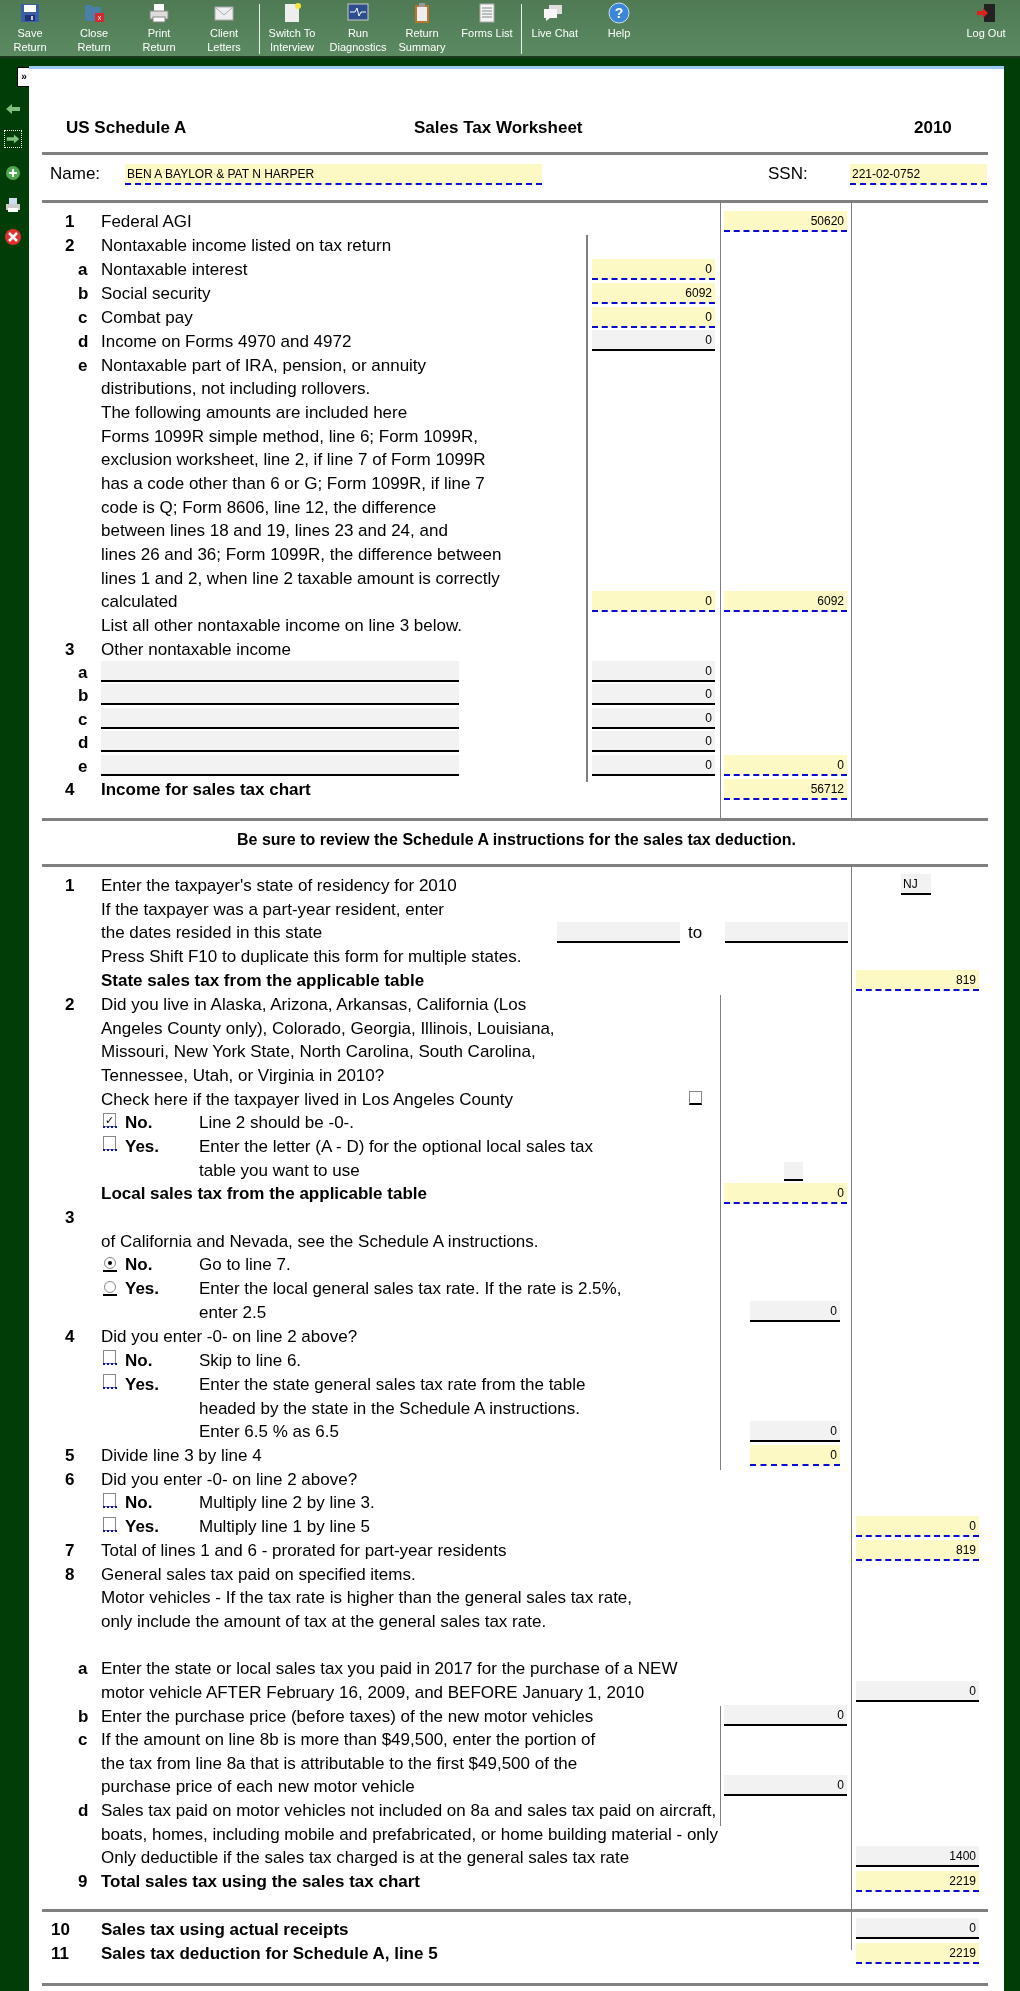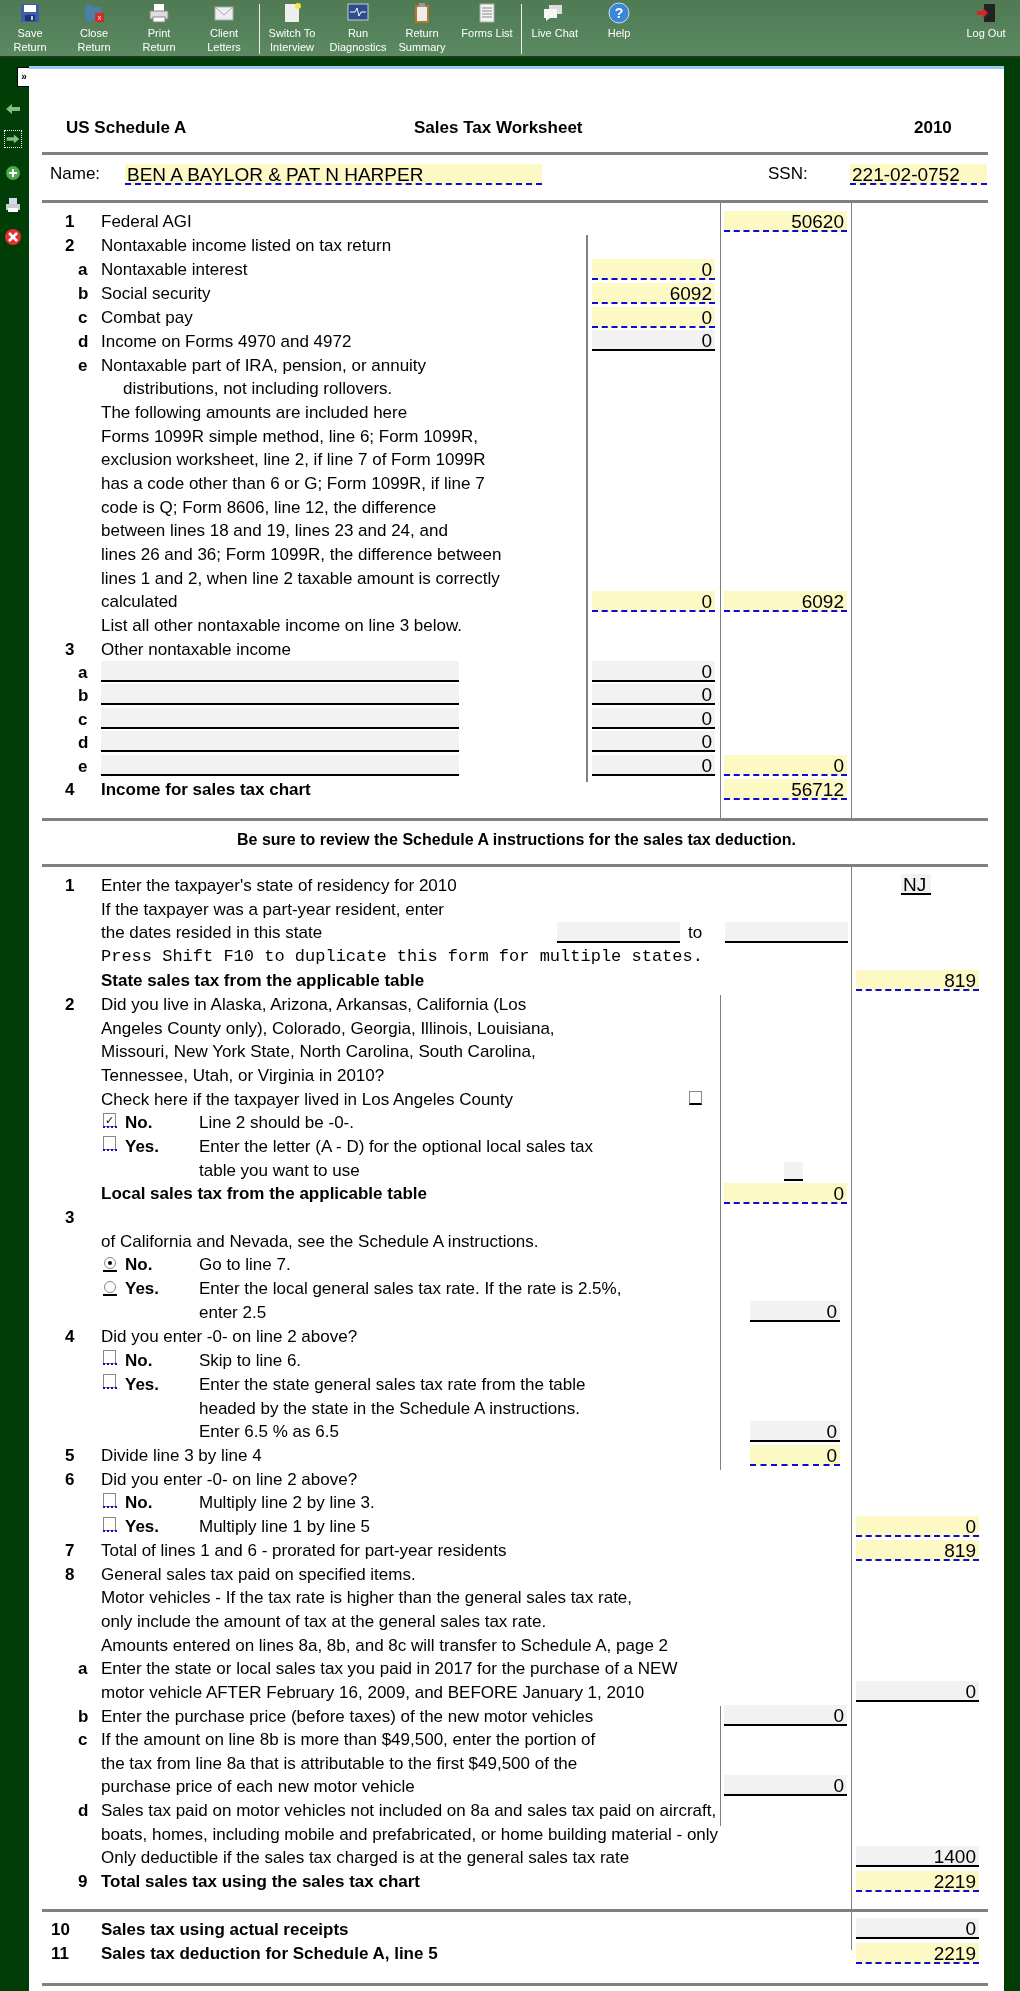--- a/index.html
+++ b/index.html
@@ -11,21 +11,21 @@
   .sidebar { position: absolute; left: 0; top: 60px; width: 28px; height: 1931px; background: #003d07; }
   .sb-ic { position: absolute; left: 4px; width: 18px; height: 18px; cursor: pointer; }
   .expand-tab { position: absolute; left: 17px; top: 67px; width: 14px; height: 20px; background: #fff; border: 1px solid #000; font-size: 10px; line-height: 18px; text-align: center; font-weight: bold; }
   .page { position: absolute; left: 29px; top: 66px; width: 975px; height: 1925px; background: #fff; border-top: 3px solid #9cc9ef; }
   .txt { position: absolute; font-size: 17px; color: #000; white-space: nowrap; line-height: 22px; }
   .b { font-weight: bold; }
   .num { position: absolute; font-size: 17px; font-weight: bold; line-height: 22px; }
   .hr { position: absolute; height: 3px; background: #808080; }
   .vr { position: absolute; width: 2px; background: #808080; }
   .vr1 { position: absolute; width: 1px; background: #808080; }
-  .fld { position: absolute; height: 21px; font-size: 19px; line-height: 21px; text-align: right; padding-right: 3px; color: #000; }
+  .fld { position: absolute; height: 21px; font-size: 12px; line-height: 21px; text-align: right; padding-right: 3px; color: #000; }
   .fld.y { background: #fdf9c5; border-bottom: 2px dashed #0b0bd6; }
   .fld.g { background: #f2f2f2; border-bottom: 2px solid #000; }
   .fld.left { text-align: left; padding-left: 2px; }
   .cb { position: absolute; width: 13px; height: 14px; border: 1px solid #888; background: #fff; font-size: 11px; line-height: 12px; text-align: center; }
   .cb-ul { position: absolute; height: 2px; border-bottom: 2px dotted #0b0bd6; width: 14px; }
   .rad { position: absolute; width: 12px; height: 12px; border-radius: 50%; border: 1px solid #888; background: #fff; }
   .rad.on::after { content: ""; position: absolute; left: 3px; top: 3px; width: 4px; height: 4px; border-radius: 50%; background: #000; }
   .rad-ul { position: absolute; height: 2px; background: #000; width: 14px; }
 </style>
 </head>
@@ -176,21 +176,21 @@
   <div class="txt" style="left:72px;top:214px;">Social security</div>
   <div class="fld y" style="left:563px;top:214px;width:123px;">6092</div>
   <div class="num" style="left:49px;top:238px;">c</div>
   <div class="txt" style="left:72px;top:238px;">Combat pay</div>
   <div class="fld y" style="left:563px;top:238px;width:123px;">0</div>
   <div class="num" style="left:49px;top:262px;">d</div>
   <div class="txt" style="left:72px;top:262px;">Income on Forms 4970 and 4972</div>
   <div class="fld g" style="left:563px;top:261px;width:123px;">0</div>
   <div class="num" style="left:49px;top:286px;">e</div>
   <div class="txt" style="left:72px;top:286px;">Nontaxable part of IRA,  pension,  or  annuity</div>
-  <div class="txt" style="left:72px;top:309px;margin-left:22px;">distributions,  not including rollovers.</div>
+  <div class="txt" style="left:72px;top:309px;">distributions,  not including rollovers.</div>
   <div class="txt" style="left:72px;top:333px;">The following amounts are included here</div>
   <div class="txt" style="left:72px;top:357px;">Forms 1099R simple method,  line 6;  Form 1099R,</div>
   <div class="txt" style="left:72px;top:380px;">exclusion worksheet,  line 2,  if line 7 of Form 1099R</div>
   <div class="txt" style="left:72px;top:404px;">has a code other than 6 or G;  Form 1099R,  if line 7</div>
   <div class="txt" style="left:72px;top:428px;">code is Q;  Form 8606,  line 12, the difference</div>
   <div class="txt" style="left:72px;top:451px;">between lines 18 and 19,  lines 23 and 24,  and</div>
   <div class="txt" style="left:72px;top:475px;">lines 26 and 36;  Form 1099R,  the difference between</div>
   <div class="txt" style="left:72px;top:499px;">lines 1 and 2,  when line 2 taxable amount is correctly</div>
   <div class="txt" style="left:72px;top:522px;">calculated</div>
   <div class="fld y" style="left:563px;top:522px;width:123px;">0</div>
@@ -229,21 +229,21 @@
   <div class="vr1" style="left:691px;top:1637px;height:120px;"></div>
 
   <div class="num" style="left:36px;top:806px;">1</div>
   <div class="txt" style="left:72px;top:806px;">Enter the taxpayer's state of residency for 2010</div>
   <div class="fld g left" style="left:872px;top:805px;width:30px;background:#f2f2f2;">NJ</div>
   <div class="txt" style="left:72px;top:830px;">If the taxpayer was a part-year resident,  enter</div>
   <div class="txt" style="left:72px;top:853px;">the dates resided in this state</div>
   <div class="fld g" style="left:528px;top:853px;width:123px;"></div>
   <div class="txt" style="left:659px;top:853px;">to</div>
   <div class="fld g" style="left:696px;top:853px;width:123px;"></div>
-  <div class="txt" style="left:72px;top:877px;font-family:Liberation Mono, monospace;">Press Shift F10 to duplicate this form for multiple states.</div>
+  <div class="txt" style="left:72px;top:877px;">Press Shift F10 to duplicate this form for multiple states.</div>
   <div class="txt b" style="left:72px;top:901px;">State sales tax from the applicable table</div>
   <div class="fld y" style="left:827px;top:901px;width:123px;">819</div>
 
   <div class="num" style="left:36px;top:925px;">2</div>
   <div class="txt" style="left:72px;top:949px;">Angeles County only),  Colorado,  Georgia,  Illinois,  Louisiana,</div>
   <div class="txt" style="left:72px;top:925px;">Did you live in Alaska,  Arizona,  Arkansas,  California  (Los</div>
   <div class="txt" style="left:72px;top:972px;">Missouri,  New York State,  North Carolina,  South Carolina,</div>
   <div class="txt" style="left:72px;top:996px;">Tennessee,  Utah,  or Virginia in 2010?</div>
   <div class="txt" style="left:72px;top:1020px;">Check here if the taxpayer lived in Los Angeles County</div>
   <div class="cb" style="left:660px;top:1022px;border-bottom:2px solid #000;"></div>
@@ -304,21 +304,20 @@
   <div class="fld y" style="left:827px;top:1447px;width:123px;">0</div>
 
   <div class="num" style="left:36px;top:1471px;">7</div>
   <div class="txt" style="left:72px;top:1471px;">Total of lines 1 and 6 - prorated for part-year residents</div>
   <div class="fld y" style="left:827px;top:1471px;width:123px;">819</div>
 
   <div class="num" style="left:36px;top:1495px;">8</div>
   <div class="txt" style="left:72px;top:1495px;">General sales tax paid on specified items.</div>
   <div class="txt" style="left:72px;top:1518px;">Motor vehicles -  If the tax rate is higher than the general sales tax rate,</div>
   <div class="txt" style="left:72px;top:1542px;">only include the amount of tax at the general sales tax rate.</div>
-  <div class="txt" style="left:72px;top:1566px;">Amounts entered on lines 8a,  8b,  and 8c will transfer to Schedule A,  page 2</div>
   <div class="num" style="left:49px;top:1589px;">a</div>
   <div class="txt" style="left:72px;top:1589px;">Enter the state or local sales tax you paid in 2017 for the purchase of a NEW</div>
   <div class="txt" style="left:72px;top:1613px;">motor vehicle AFTER February 16, 2009,  and BEFORE January 1, 2010</div>
   <div class="fld g" style="left:827px;top:1612px;width:123px;">0</div>
   <div class="num" style="left:49px;top:1637px;">b</div>
   <div class="txt" style="left:72px;top:1637px;">Enter the purchase price  (before taxes)  of the new motor vehicles</div>
   <div class="fld g" style="left:695px;top:1636px;width:123px;">0</div>
   <div class="num" style="left:49px;top:1660px;">c</div>
   <div class="txt" style="left:72px;top:1660px;">If the amount on line 8b is more than $49,500,  enter the portion of</div>
   <div class="txt" style="left:72px;top:1684px;">the tax from line 8a that is attributable to the first $49,500 of the</div>

